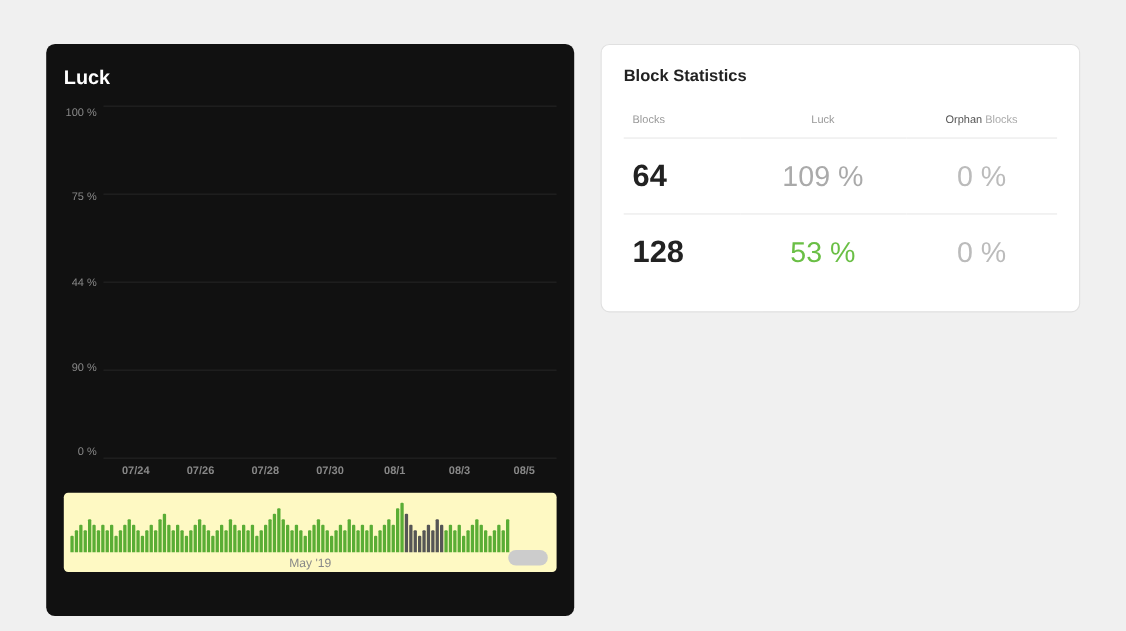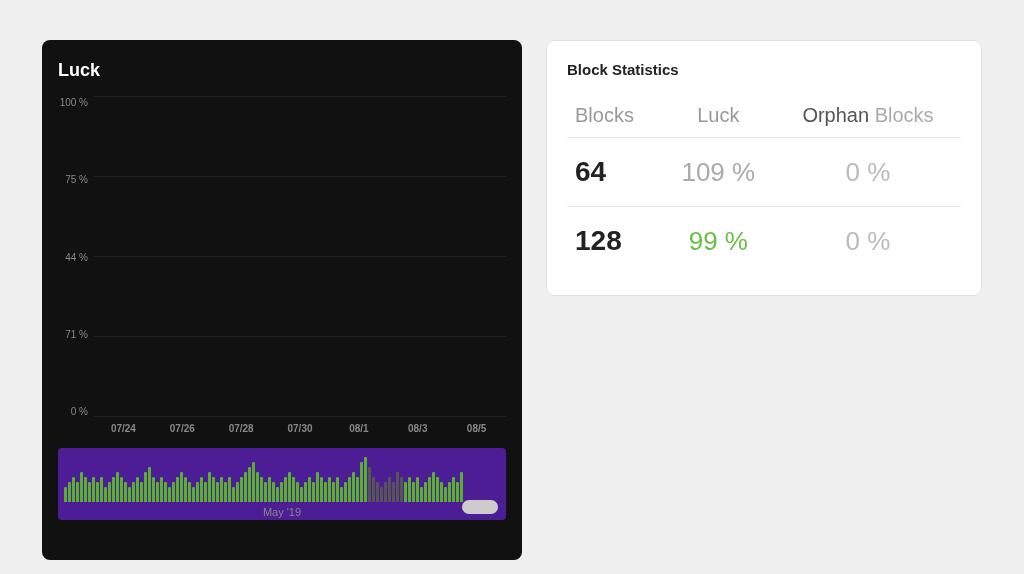--- a/index.html
+++ b/index.html
@@ -98,21 +98,21 @@
     }
     .x-label {
       flex: 1;
       text-align: center;
       color: #888;
       font-size: 10px;
     }
     
     .mini-chart {
       margin-top: 14px;
-      background: #4c1d95;
+      background: #fef9c3;
       border-radius: 4px;
       padding: 6px 6px 4px;
       position: relative;
       height: 72px;
       overflow: hidden;
     }
     .mini-bars {
       display: flex;
       align-items: flex-end;
       height: 48px;
@@ -155,21 +155,21 @@
       color: #222;
       margin-bottom: 16px;
     }
     .stats-table {
       width: 100%;
       border-collapse: collapse;
     }
     .stats-table th {
       color: #999;
       font-weight: 400;
-      font-size: 20px;
+      font-size: 10px;
       text-align: center;
       padding: 10px 8px;
       border-bottom: 1px solid #e8e8e8;
     }
     .stats-table th:first-child { text-align: left; }
     .stats-table td {
       padding: 18px 8px;
       text-align: center;
       border-bottom: 1px solid #e8e8e8;
       font-size: 26px;
@@ -193,21 +193,21 @@
 
 <div class="container">
 
   <div class="chart-panel">
     <div class="chart-title">Luck</div>
 
     <div class="bar-chart-area">
 
       <div class="y-axis">
         <div class="y-label">0 %</div>
-        <div class="y-label">71 %</div>
+        <div class="y-label">90 %</div>
         <div class="y-label">44 %</div>
         <div class="y-label">75 %</div>
         <div class="y-label">100 %</div>
       </div>
 
       <div class="bars-container">
         <div class="grid-lines">
           <div class="grid-line" style="bottom:0%"></div>
           <div class="grid-line" style="bottom:25%"></div>
           <div class="grid-line" style="bottom:50%"></div>
@@ -401,19 +401,19 @@
         </tr>
       </thead>
       <tbody id="stats-tbody">
       <tr>
             <td>64</td>
             <td class="luck-gray">109 %</td>
             <td class="orphan-val">0 %</td>
           </tr>
           <tr>
             <td>128</td>
-            <td class="luck-green">99 %</td>
+            <td class="luck-green">53 %</td>
             <td class="orphan-val">0 %</td>
           </tr>
         </tbody>
     </table>
   </div>
 </div>
 
 </body></html>

